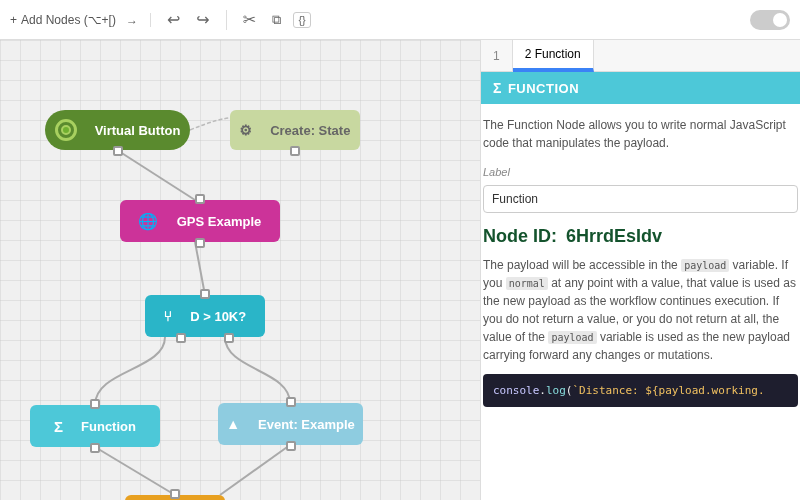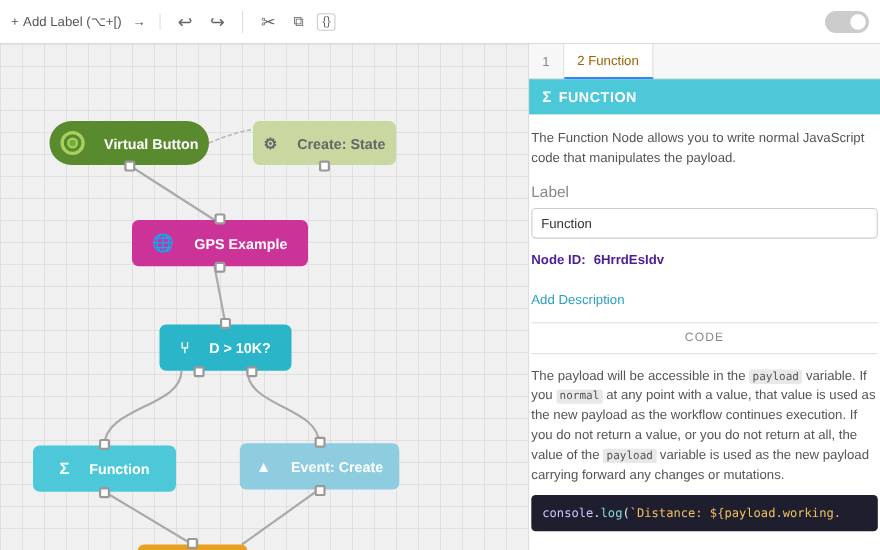--- a/index.html
+++ b/index.html
@@ -163,22 +163,22 @@
     }
     .panel-tab {
       padding: 0 12px;
       display: flex; align-items: center;
       font-size: 12px; color: #888;
       cursor: pointer; border-right: 1px solid #ddd;
       gap: 4px;
     }
     .panel-tab.active {
       background: #fff;
-      color: #a16207;
-      border-bottom: 2px solid #3b82f6;
+      color: #000000;
+      border-bottom: 4px solid #3b82f6;
       margin-bottom: -1px;
     }
 
     .panel-header {
       background: #4dc8d8;
       padding: 8px 12px;
       display: flex; align-items: center; gap: 6px;
       font-weight: 700; font-size: 13px; color: #fff;
       letter-spacing: 0.5px;
     }
@@ -196,41 +196,42 @@
     }
 
     .panel-desc {
       margin-bottom: 12px;
       color: #555;
       font-size: 12px;
       line-height: 1.5;
     }
 
     .panel-label {
-      font-size: 14px;
+      font-size: 11px;
       color: #888;
       margin-bottom: 4px;
       text-transform: none;
+      font-style: italic;
     }
 
     .panel-input {
       width: 100%;
       border: 1px solid #ccc;
       border-radius: 4px;
       padding: 6px 8px;
       font-size: 12px;
       margin-bottom: 10px;
       color: #333;
       background: #fff;
     }
 
     .panel-nodeid {
-      font-size: 12px;
-      color: #4c1d95;
-      margin-bottom: 18px;
+      font-size: 18px;
+      color: #14532d;
+      margin-bottom: 6px;
       font-weight: 500;
     }
     .panel-nodeid span { font-weight: 700; }
 
     .panel-add-desc {
       color: #2a9fc8;
       font-size: 12px;
       cursor: pointer;
       margin-bottom: 12px;
     }
@@ -285,21 +286,21 @@
     .code-template { color: #f0c060; }
     .code-obj { color: #c8c8ff; margin-top: 45px; }
     .code-op { color: #eee; }
   </style>
 </head>
 <body>
 
 <div class="toolbar">
   <div class="toolbar-add-nodes">
     <span>+</span>
-    <span>Add Label (⌥+[)</span>
+    <span>Add Nodes (⌥+[)</span>
     <span style="margin-left:6px;">→</span>
   </div>
   <button class="toolbar-icon-btn" title="Undo">↩</button>
   <button class="toolbar-icon-btn" title="Redo">↪</button>
   <div class="toolbar-divider"></div>
   <button class="toolbar-icon-btn" title="Cut">✂</button>
   <button class="toolbar-icon-btn" title="Copy" style="font-size:13px;">⧉</button>
   <button class="toolbar-icon-btn" title="Code" style="font-size:11px; border:1px solid #ccc; border-radius:3px; padding:1px 4px;">{}</button>
   <div class="toolbar-toggle"></div>
 </div>
@@ -359,21 +360,21 @@
 
     <div class="node node-function">
       <span style="font-size:15px; font-weight:900;">Σ</span>
       <span>Function</span>
       <div class="port" style="top:-6px; left:50%; transform:translateX(-50%);"></div>
       <div class="port" style="bottom:-6px; left:50%; transform:translateX(-50%);"></div>
     </div>
 
     <div class="node node-event-create">
       <span style="font-size:14px;">▲</span>
-      <span>Event: Create</span>
+      <span>Event: Example</span>
       <div class="port" style="top:-6px; left:50%; transform:translateX(-50%);"></div>
       <div class="port" style="bottom:-6px; left:50%; transform:translateX(-50%);"></div>
     </div>
 
     <div class="node node-bottom">
       <span style="position:absolute; top:-6px; left:50%; transform:translateX(-50%); width:10px; height:10px; background:#fff; border:2px solid #999; border-radius:2px;"></span>
     </div>
 
   </div>
 
@@ -398,23 +399,21 @@
       <p class="panel-desc">The Function Node allows you to write normal JavaScript code that manipulates the payload.</p>
 
       <div class="panel-label">Label</div>
       <input class="panel-input" type="text" value="Function" style="">
 
       <div class="panel-nodeid">
         <span>Node ID:</span>
         <span style="font-weight:700; margin-left:4px;">6HrrdEsIdv</span>
       </div>
 
-      <div class="panel-add-desc">Add Description</div>
-
-      <div class="panel-code-header">CODE</div>
+
 
       <p class="panel-code-desc">
         The payload will be accessible in the <code>payload</code> variable. If you <code>normal</code> at any point with a value, that value is used as the new payload as the workflow continues execution. If you do not return a value, or you do not return at all, the value of the <code>payload</code> variable is used as the new payload carrying forward any changes or mutations.
       </p>
 
 
       <div class="code-block">
         <span class="code-line">
           <span class="code-obj">console</span><span class="code-op">.</span><span class="code-method">log</span><span class="code-op">(</span><span class="code-template">`Distance: ${payload.working.</span>
         </span>

